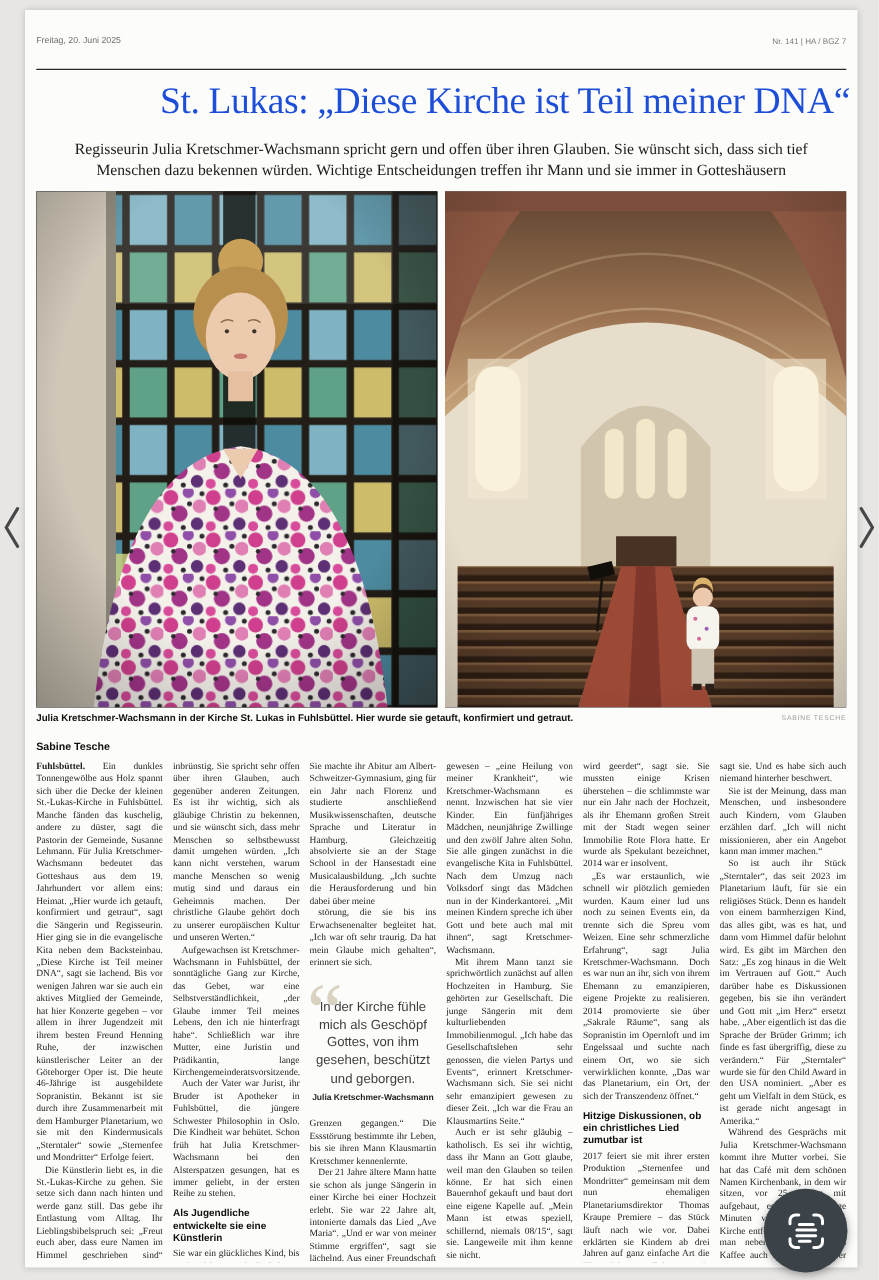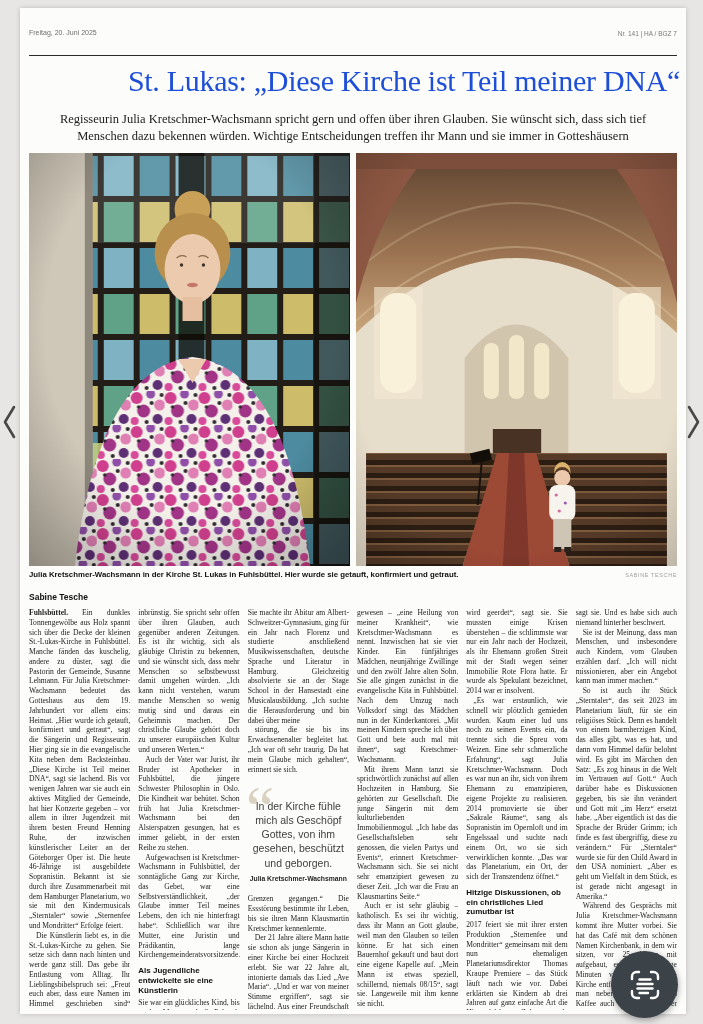--- a/index.html
+++ b/index.html
@@ -180,22 +180,22 @@
 
   <div class="byline">Sabine Tesche</div>
 
   <div class="cols">
     <div class="col">
       <p><span class="lead-in">Fuhlsbüttel.</span><span> Ein dunkles Tonnengewölbe aus Holz spannt sich über die Decke der kleinen St.-Lukas-Kirche in Fuhlsbüttel. Manche fänden das kuschelig, andere zu düster, sagt die Pastorin der Gemeinde, Susanne Lehmann. Für Julia Kretschmer-Wachsmann bedeutet das Gotteshaus aus dem 19. Jahrhundert vor allem eins: Heimat. „Hier wurde ich getauft, konfirmiert und getraut“, sagt die Sängerin und Regisseurin. Hier ging sie in die evangelische Kita neben dem Backsteinbau. „Diese Kirche ist Teil meiner DNA“, sagt sie lachend. Bis vor wenigen Jahren war sie auch ein aktives Mitglied der Gemeinde, hat hier Konzerte gegeben – vor allem in ihrer Jugendzeit mit ihrem besten Freund Henning Ruhe, der inzwischen künstlerischer Leiter an der Göteborger Oper ist. Die heute 46-Jährige ist ausgebildete Sopranistin. Bekannt ist sie durch ihre Zusammenarbeit mit dem Hamburger Planetarium, wo sie mit den Kindermusicals „Sterntaler“ sowie „Sternenfee und Mondritter“ Erfolge feiert.</span></p>
       <p>Die Künstlerin liebt es, in die St.-Lukas-Kirche zu gehen. Sie setze sich dann nach hinten und werde ganz still. Das gebe ihr Entlastung vom Alltag. Ihr Lieblingsbibelspruch sei: „Freut euch aber, dass eure Namen im Himmel geschrieben sind“ (Lukas 10,20). Genau das würde sie in dem Kirchenraum empfinden. „Hier kann ich ganz Julia sein. Und ich fühle mich dann als Geschöpf Gottes, von ihm gesehen, beschützt und geborgen“, sagt sie</p>
     </div>
     <div class="col">
       <p>inbrünstig. Sie spricht sehr offen über ihren Glauben, auch gegenüber anderen Zeitungen. Es ist ihr wichtig, sich als gläubige Christin zu bekennen, und sie wünscht sich, dass mehr Menschen so selbstbewusst damit umgehen würden. „Ich kann nicht verstehen, warum manche Menschen so wenig mutig sind und daraus ein Geheimnis machen. Der christliche Glaube gehört doch zu unserer europäischen Kultur und unseren Werten.“</p>
+      <p>Aufgewachsen ist Kretschmer-Wachsmann in Fuhlsbüttel, der sonntägliche Gang zur Kirche, das Gebet, war eine Selbstverständlichkeit, „der Glaube immer Teil meines Lebens, den ich nie hinterfragt habe“. Schließlich war ihre Mutter, eine Juristin und Prädikantin, lange Kirchengemeinderatsvorsitzende.</p>
       <p>Auch der Vater war Jurist, ihr Bruder ist Apotheker in Fuhlsbüttel, die jüngere Schwester Philosophin in Oslo. Die Kindheit war behütet. Schon früh hat Julia Kretschmer-Wachsmann bei den Alsterspatzen gesungen, hat es immer geliebt, in der ersten Reihe zu stehen.</p>
-      <p>Aufgewachsen ist Kretschmer-Wachsmann in Fuhlsbüttel, der sonntägliche Gang zur Kirche, das Gebet, war eine Selbstverständlichkeit, „der Glaube immer Teil meines Lebens, den ich nie hinterfragt habe“. Schließlich war ihre Mutter, eine Juristin und Prädikantin, lange Kirchengemeinderatsvorsitzende.</p>
       <h3 class="colsub">Als Jugendliche entwickelte sie eine Künstlerin</h3>
       <p>Sie war ein glückliches Kind, bis zu dem Moment, als die Pubertät losging – „und ich einfach nicht erwachsen werden wollte“, sagt sie. Sie habe sich verloren gefühlt, nicht gewusst, wo ihr Platz sei. „Das einstige Goldkäferchen musste bei den Alsterspatzen in die hinteren Reihen, das habe ich nur schwer verkraftet“, sagt sie offen. Bereits als Jugendliche entwickelte sie eine Ess-</p>
     </div>
     <div class="col">
       <p>Sie machte ihr Abitur am Albert-Schweitzer-Gymnasium, ging für ein Jahr nach Florenz und studierte anschließend Musikwissenschaften, deutsche Sprache und Literatur in Hamburg. Gleichzeitig absolvierte sie an der Stage School in der Hansestadt eine Musicalausbildung. „Ich suchte die Herausforderung und bin dabei über meine</p>
       <p>störung, die sie bis ins Erwachsenenalter begleitet hat. „Ich war oft sehr traurig. Da hat mein Glaube mich gehalten“, erinnert sie sich.</p>
       <div class="pullquote">
         <span class="pq-mark">“</span>
         <span class="pq-text">In der Kirche fühle mich als Geschöpf Gottes, von ihm gesehen, beschützt und geborgen.</span>
         <span class="pq-attr">Julia Kretschmer-Wachsmann</span>

